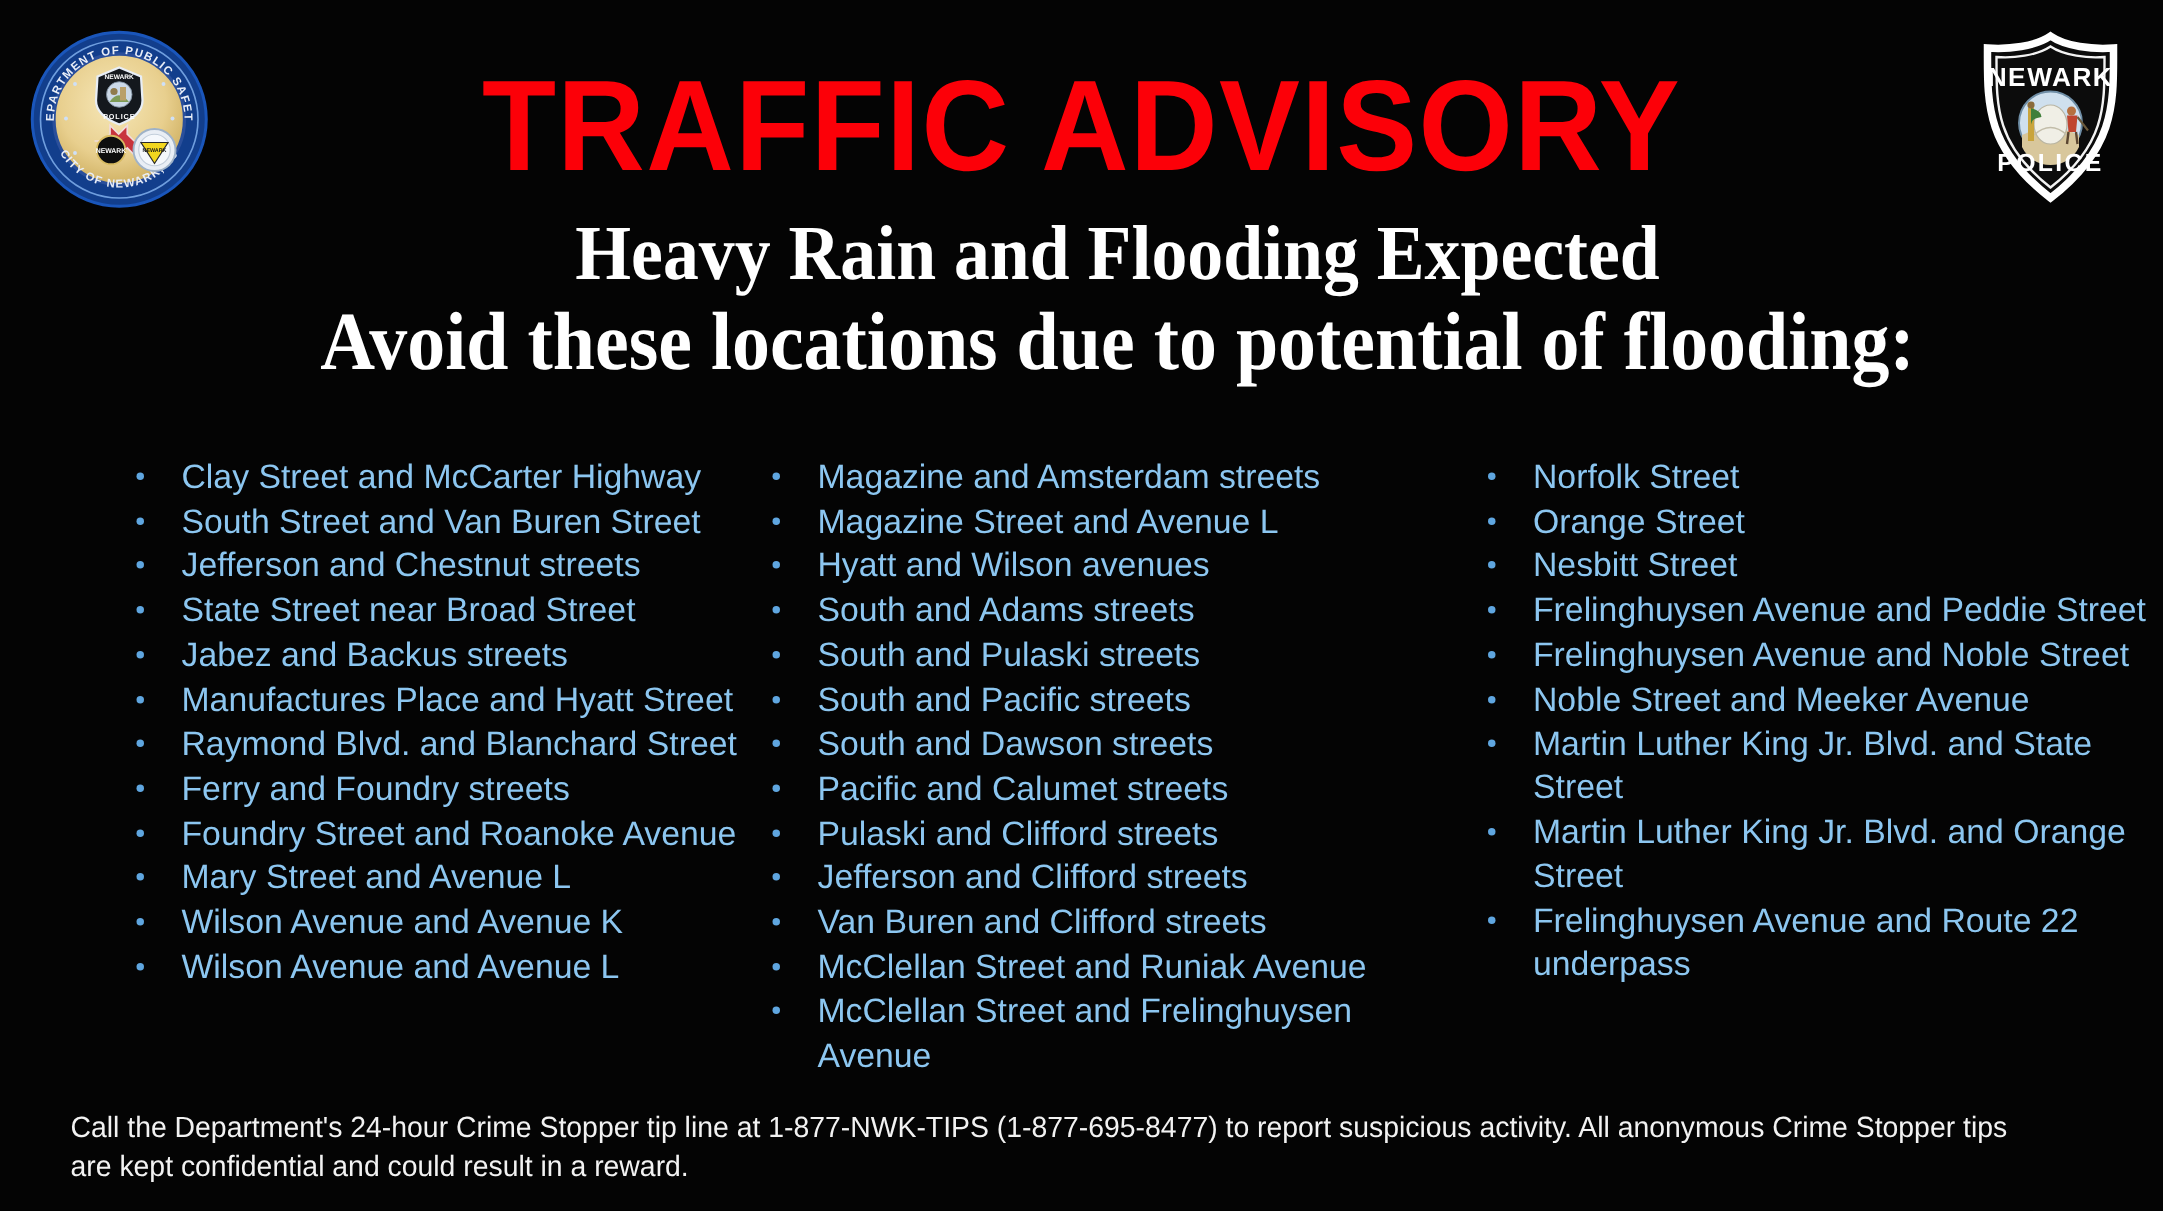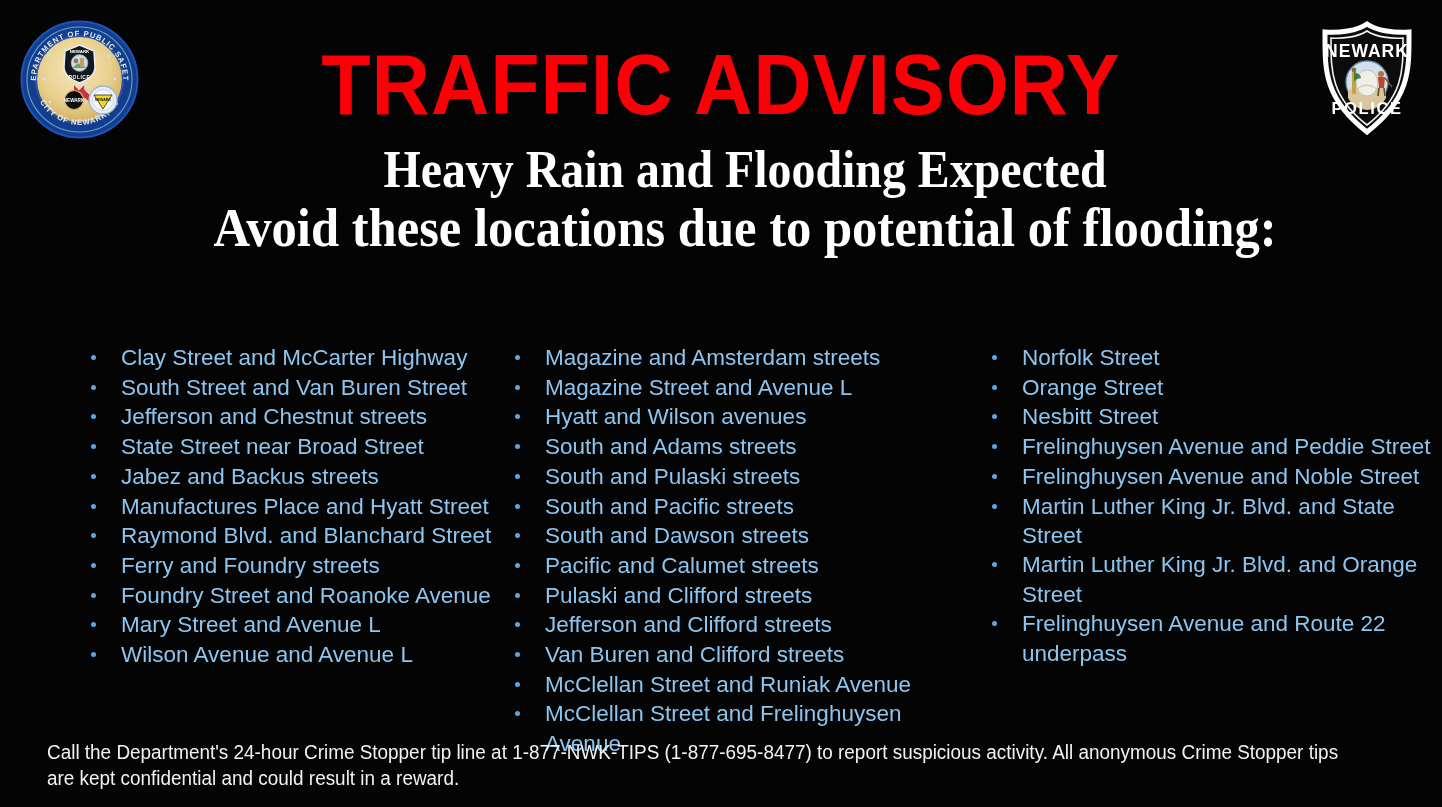--- a/index.html
+++ b/index.html
@@ -75,21 +75,20 @@
   .columns {
     position: absolute;
     left: 0;
     top: 303px;
     width: 1442px;
     height: 420px;
   }
   .col {
     position: absolute;
     top: 0;
-    margin-top: 40px;
   }
   .col-1 { left: 86px;  width: 410px; }
   .col-2 { left: 510px; width: 415px; }
   .col-3 { left: 987px; width: 450px; }
 
   ul.loclist {
     margin: 0;
     padding: 0;
     list-style: none;
   }
@@ -259,20 +258,24 @@
           <li>
             <span class="bullet"></span>
             <span class="txt">Foundry Street and Roanoke Avenue</span>
           </li>
           <li>
             <span class="bullet"></span>
             <span class="txt">Mary Street and Avenue L</span>
           </li>
           <li>
             <span class="bullet"></span>
+            <span class="txt">Wilson Avenue and Avenue K</span>
+          </li>
+          <li>
+            <span class="bullet"></span>
             <span class="txt">Wilson Avenue and Avenue L</span>
           </li>
         </ul>
     </div>
     <div class="col col-2">
       <ul class="loclist">
           <li>
             <span class="bullet"></span>
             <span class="txt">Magazine and Amsterdam streets</span>
           </li>
@@ -343,20 +346,24 @@
           <li>
             <span class="bullet"></span>
             <span class="txt">Frelinghuysen Avenue and Peddie Street</span>
           </li>
           <li>
             <span class="bullet"></span>
             <span class="txt">Frelinghuysen Avenue and Noble Street</span>
           </li>
           <li>
             <span class="bullet"></span>
+            <span class="txt">Noble Street and Meeker Avenue</span>
+          </li>
+          <li>
+            <span class="bullet"></span>
             <span class="txt">Martin Luther King Jr. Blvd. and State Street</span>
           </li>
           <li>
             <span class="bullet"></span>
             <span class="txt">Martin Luther King Jr. Blvd. and Orange Street</span>
           </li>
           <li>
             <span class="bullet"></span>
             <span class="txt">Frelinghuysen Avenue and Route 22 underpass</span>
           </li>

